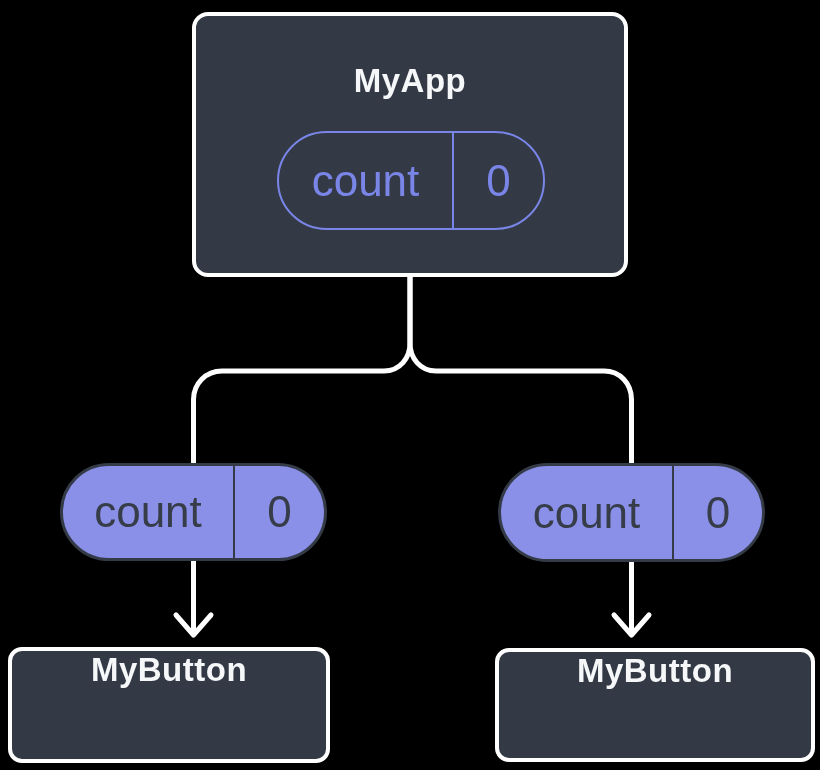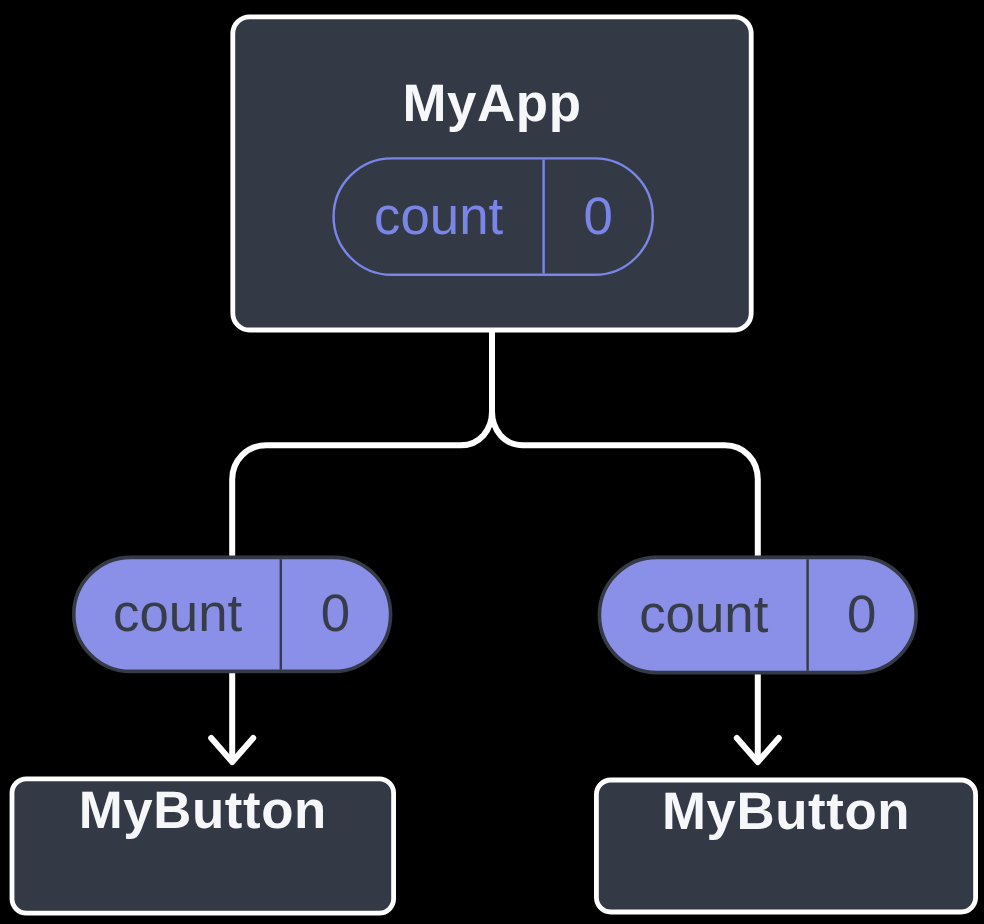--- a/index.html
+++ b/index.html
@@ -27,21 +27,21 @@
     border: 4px solid #ffffff;
     border-radius: 16px;
     box-sizing: border-box;
     z-index: 1;
     display: flex;
     flex-direction: column;
     align-items: center;
   }
   .node-title {
     color: #f6f7f9;
-    font-size: 44px;
+    font-size: 33px;
     font-weight: 700;
     letter-spacing: 0.5px;
     text-align: center;
   }
   #root-node {
     left: 192px;
     top: 12px;
     width: 436px;
     height: 265px;
   }

